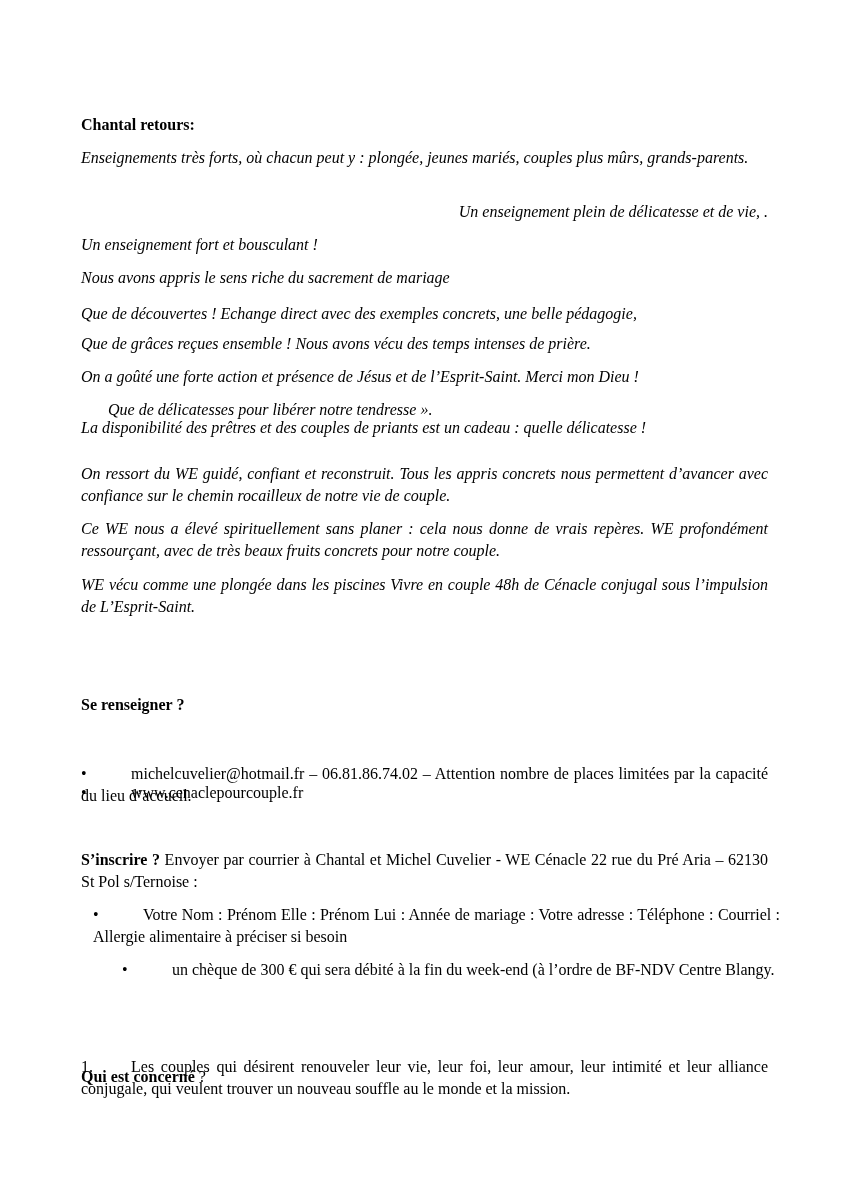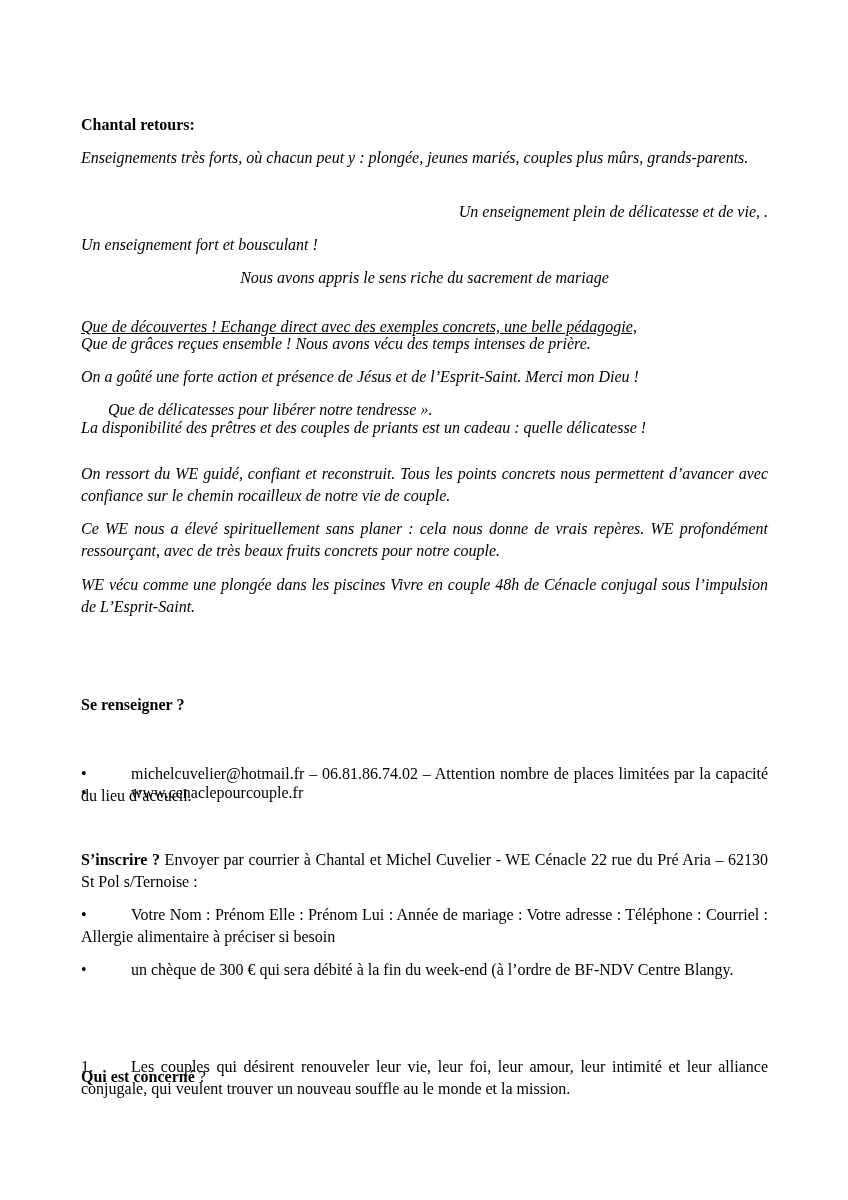--- a/index.html
+++ b/index.html
@@ -19,46 +19,46 @@
 </head>
 <body>
 
 <div class="page">
 
   <div class="block bold" style="top:114px;">Chantal retours:</div>
 
   <div class="block it just" style="top:147px;">Enseignements très forts, où chacun peut y : plongée, jeunes mariés, couples plus mûrs, grands-parents.</div>
   <div class="block it" style="top:201px;text-align:right;">Un enseignement plein de délicatesse et de vie, .</div>
   <div class="block it" style="top:234px;">Un enseignement fort et bousculant !</div>
-  <div class="block it" style="top:267px;text-align:center;">Nous avons appris le sens riche du sacrement de mariage</div>
-  <div class="block it" style="top:316px;text-decoration:underline;">Que de découvertes ! Echange direct avec des exemples concrets, une belle pédagogie,</div>
+  <div class="block it" style="top:267px;">Nous avons appris le sens riche du sacrement de mariage</div>
+  <div class="block it" style="top:303px;">Que de découvertes ! Echange direct avec des exemples concrets, une belle pédagogie,</div>
   <div class="block it" style="top:333px;">Que de grâces reçues ensemble ! Nous avons vécu des temps intenses de prière.</div>
   <div class="block it" style="top:366px;">On a goûté une forte action et présence de Jésus et de l’Esprit-Saint. Merci mon Dieu !</div>
   <div class="block it" style="top:399px;margin-left:27px;">Que de délicatesses pour libérer notre tendresse ».</div>
   <div class="block it" style="top:417px;">La disponibilité des prêtres et des couples de priants est un cadeau : quelle délicatesse !</div>
-  <div class="block it just" style="top:463px;">On ressort du WE guidé, confiant et reconstruit. Tous les points concrets nous permettent d’avancer avec confiance sur le chemin rocailleux de notre vie de couple.</div>
+  <div class="block it just" style="top:463px;">On ressort du WE guidé, confiant et reconstruit. Tous les appris concrets nous permettent d’avancer avec confiance sur le chemin rocailleux de notre vie de couple.</div>
   <div class="block it just" style="top:518px;">Ce WE nous a élevé spirituellement sans planer : cela nous donne de vrais repères. WE profondément ressourçant, avec de très beaux fruits concrets pour notre couple.</div>
   <div class="block it just" style="top:574px;">WE vécu comme une plongée dans les piscines Vivre en couple 48h de Cénacle conjugal sous l’impulsion de L’Esprit-Saint.</div>
 
   <div class="block bold" style="top:694px;">Se renseigner ?</div>
 
   <div class="block just" style="top:727px;margin-top:36px;">
     <span class="bullet-dot">•</span><span>michelcuvelier@hotmail.fr – 06.81.86.74.02 – Attention nombre de places limitées par la capacité du lieu d’accueil.</span>
   </div>
   <div class="block" style="top:782px;">
     <span class="bullet-dot">•</span><span>www.cenaclepourcouple.fr</span>
   </div>
 
   <div class="block just" style="top:849px;">
     <span class="bold">S’inscrire ?</span><span> Envoyer par courrier à Chantal et Michel Cuvelier - WE Cénacle 22 rue du Pré Aria – 62130 St Pol s/Ternoise :</span>
   </div>
-  <div class="block just" style="top:904px;">
+  <div class="block just" style="top:904px;margin-left:12px;">
     <span class="bullet-dot">•</span><span>Votre Nom : Prénom Elle : Prénom Lui : Année de mariage : Votre adresse : Téléphone : Courriel : Allergie alimentaire à préciser si besoin</span>
   </div>
-  <div class="block" style="top:959px;">
+  <div class="block" style="top:959px;margin-left:41px;">
     <span class="bullet-dot">•</span><span>un chèque de 300 € qui sera débité à la fin du week-end (à l’ordre de BF-NDV Centre Blangy.</span>
   </div>
 
   <div class="block" style="top:1023px;margin-top:43px;">
     <span class="bold">Qui est concerné</span><span> ?</span>
   </div>
   <div class="block just" style="top:1056px;">
     <span class="num">1.</span><span>Les couples qui désirent renouveler leur vie, leur foi, leur amour, leur intimité et leur alliance conjugale, qui veulent trouver un nouveau souffle au le monde et la mission.</span>
   </div>
 

